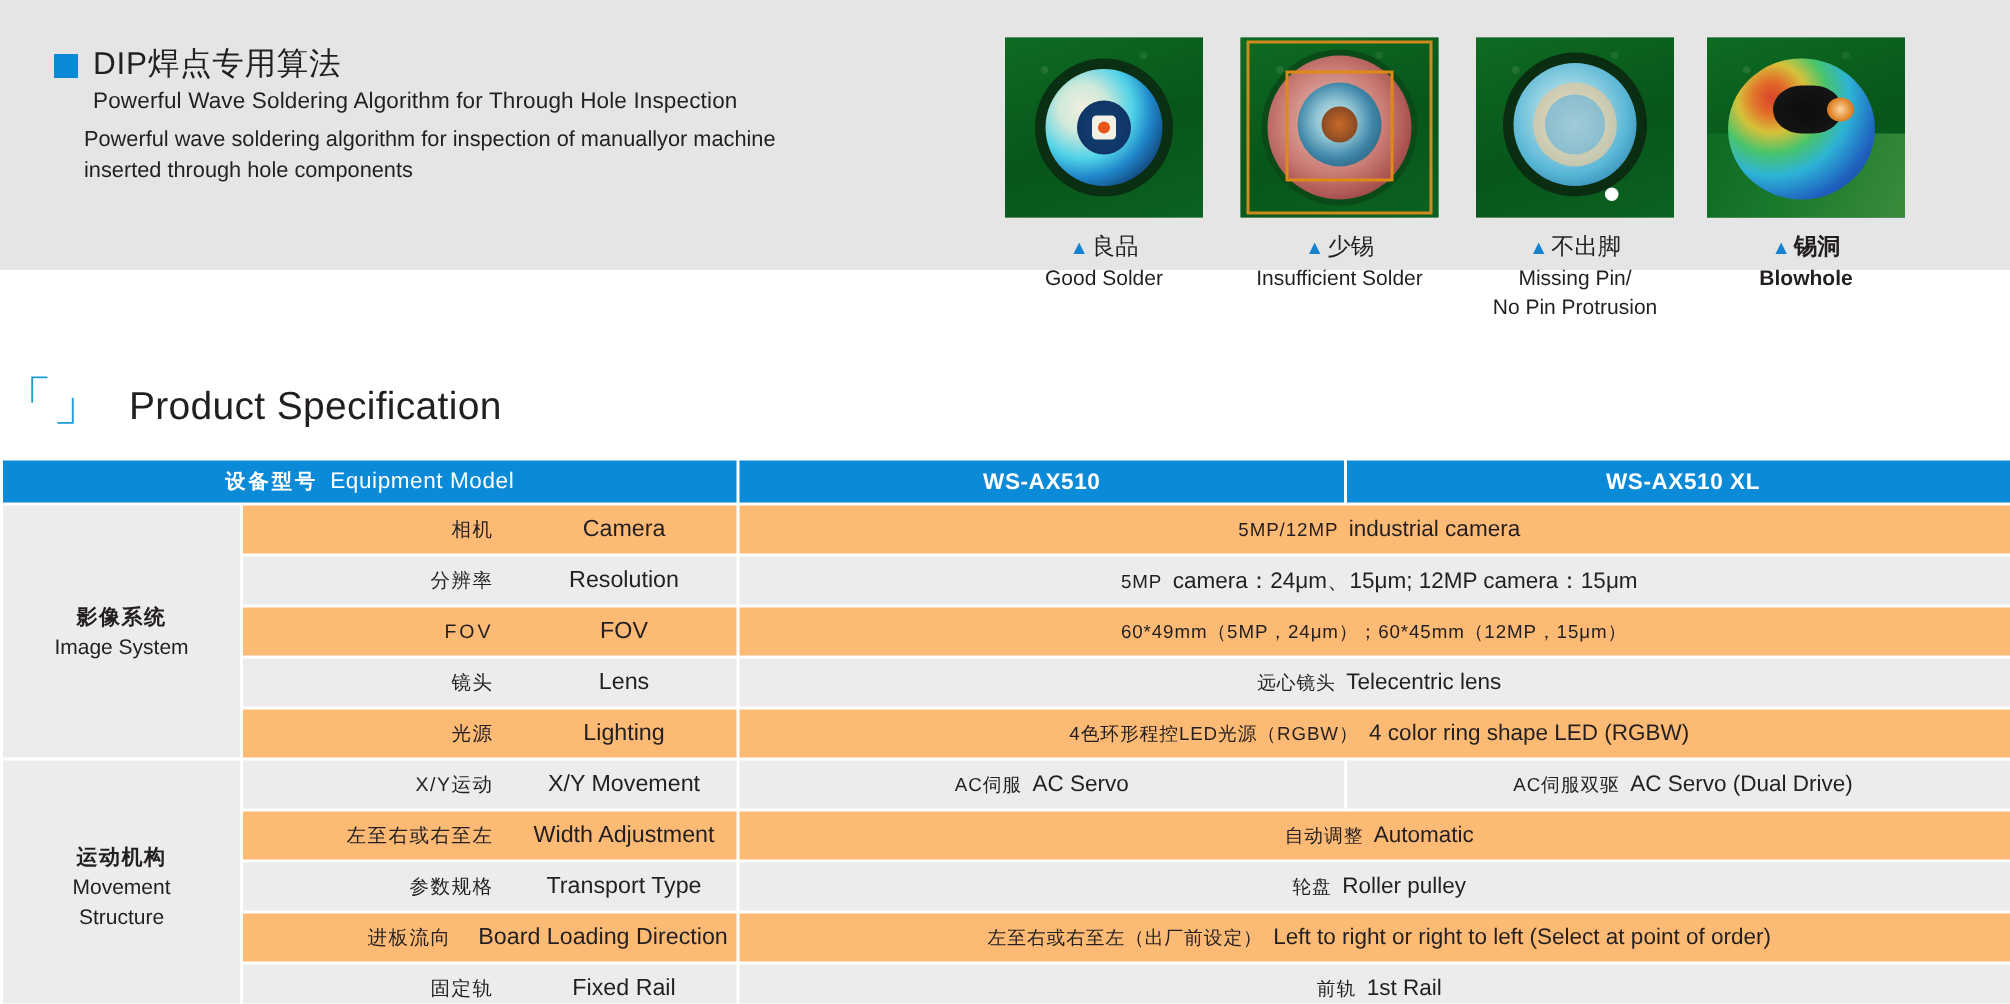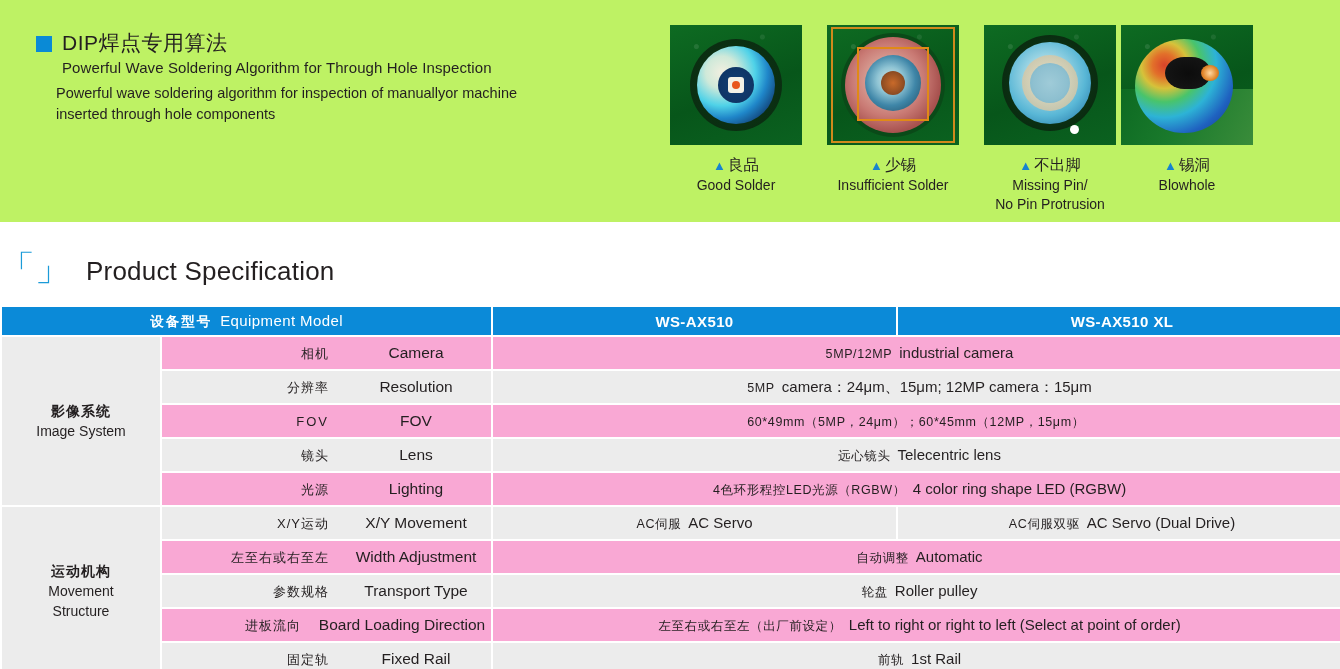--- a/index.html
+++ b/index.html
@@ -7,22 +7,22 @@
   body {
     font-family:"Liberation Sans","DejaVu Sans",sans-serif;
     background:#ffffff;
     color:#231f20;
     overflow:hidden;
     position:relative;
   }
 
   
   #top-panel{
-    position:absolute; left:0; top:0; width:1340px; height:222px;
-    background:#bef264;
+    position:absolute; left:0; top:0; width:1340px; height:180px;
+    background:#e5e5e5;
   }
   #feature-block{ position:absolute; left:36px; top:30px; width:600px; }
 
   .feat-title-row{ display:flex; align-items:flex-start; gap:10px; }
   .blue-square{
     width:16px; height:16px; background:#0a8ad6; margin-top:6px; flex:0 0 auto;
   }
   .feat-title-cn{
     font-size:21px; letter-spacing:.5px; color:#231f20; line-height:1.25;
     font-weight:400;
@@ -99,21 +99,21 @@
   .thead-cell .cn{ letter-spacing:2px; margin-right:8px; font-weight:bold; }
   .thead-cell .en{ font-weight:400; letter-spacing:.4px; font-size:15px; }
 
   .group-cell{
     background:#ececec; text-align:center; vertical-align:middle;
     font-size:14px; line-height:1.45; color:#231f20;
   }
   .group-cell .gcn{ font-weight:bold; letter-spacing:1px; display:block; }
   .group-cell .gen{ display:block; }
 
-  .row-w { background:#f9a8d4; }
+  .row-w { background:#fdba74; }
   .row-g { background:#ececec; }
 
   .label-cell{
     text-align:right; vertical-align:middle; height:32px;
     white-space:nowrap; padding-right:0;
   }
   .label-cell .lcn{ font-size:13px; color:#231f20; letter-spacing:1px; }
   .label-cell .len{
     font-size:15.5px; color:#231f20; display:inline-block;
     width:150px; text-align:center; margin-left:12px;
@@ -175,21 +175,21 @@
         <div class="blob" style="left:25px;top:17px;width:82px;height:82px;background:radial-gradient(circle at 45% 42%,#cfe8ef 0%,#9fd6e4 30%,#59b7d6 60%,#2b7fae 88%);"></div>
         <div class="blob" style="left:38px;top:30px;width:56px;height:56px;background:radial-gradient(circle at 50% 50%,#efe5cf 0%,#ddd0b0 45%,#cbbd9c 100%);opacity:.85;"></div>
         <div class="blob" style="left:46px;top:38px;width:40px;height:40px;background:radial-gradient(circle at 50% 50%,#9fcbd8 0%,#8ec0d0 60%,#79b3c6 100%);"></div>
         <div class="blob" style="left:86px;top:100px;width:9px;height:9px;background:#ffffff;"></div>
       </div>
       <div class="cap-cn"><span class="tri">▲</span><span>不出脚</span></div>
       <div class="cap-en">Missing Pin/</div>
       <div class="cap-en">No Pin Protrusion</div>
     </div>
 
-    <div class="sample" style="left:451px;">
+    <div class="sample" style="left:468px;font-weight:bold;">
       <div class="thumb">
         <div class="pcb"></div>
         <div style="position:absolute;left:0;bottom:0;width:132px;height:56px;background:linear-gradient(115deg,#0d6a22 0%,#1a7a2c 45%,#3a8c3a 100%);"></div>
         <div class="blob" style="left:14px;top:14px;width:98px;height:94px;background:radial-gradient(circle at 30% 28%,#d8432a 0%,#e2702a 12%,#d6c23a 24%,#49c46b 38%,#2db3d6 54%,#1f62c0 74%,#11327f 100%);"></div>
         <div class="blob" style="left:44px;top:32px;width:46px;height:32px;border-radius:50%/60%;background:radial-gradient(ellipse at 50% 50%,#0c0c0c 0%,#141414 70%,#1b1b1b 100%);"></div>
         <div class="blob" style="left:80px;top:40px;width:18px;height:16px;background:radial-gradient(circle,#ffd7a0 0%,#e0852a 60%,#b85a1a 100%);"></div>
       </div>
       <div class="cap-cn"><span class="tri">▲</span><span>锡洞</span></div>
       <div class="cap-en">Blowhole</div>
     </div>

